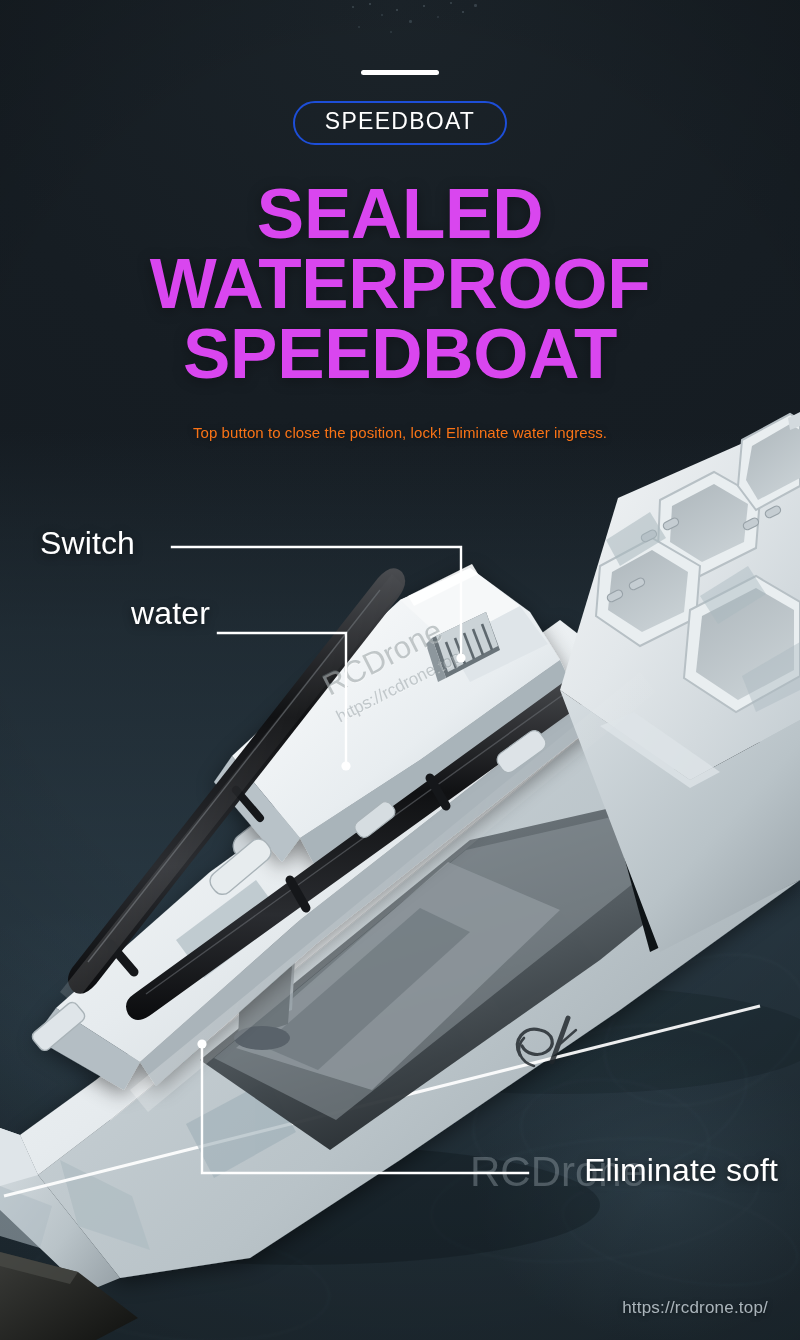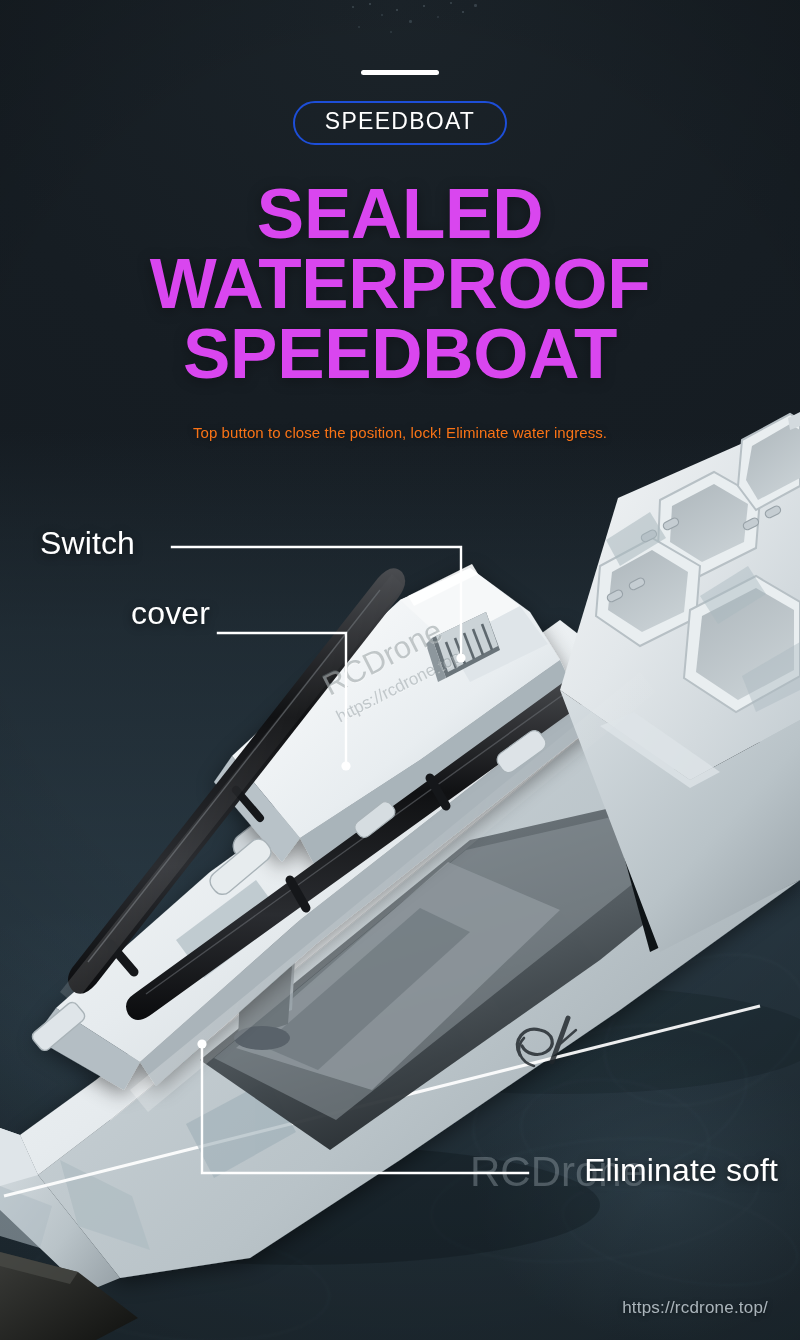--- a/index.html
+++ b/index.html
@@ -439,21 +439,21 @@
       <g fill="#ffffff">
         <circle cx="461" cy="658" r="4.6"></circle>
         <circle cx="346" cy="766" r="4.6"></circle>
         <circle cx="202" cy="1044" r="4.6"></circle>
       </g>
     </svg>
 
     <div class="clabel c-switch">Switch</div>
 
     <div class="clabel c-cover">
-      <div>cover</div>
+      <div>water</div>
     </div>
 
     <div class="clabel c-rubber">
       <div>Eliminate soft</div>
     </div>
   </div>
 
   <div class="vignette"></div>
 
   <div class="site-url">https://rcdrone.top/</div>

